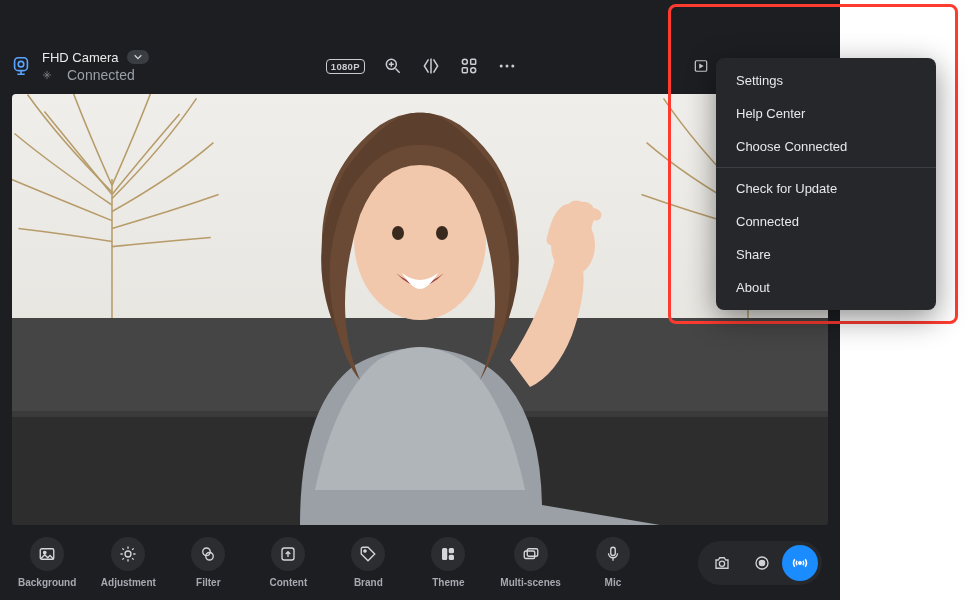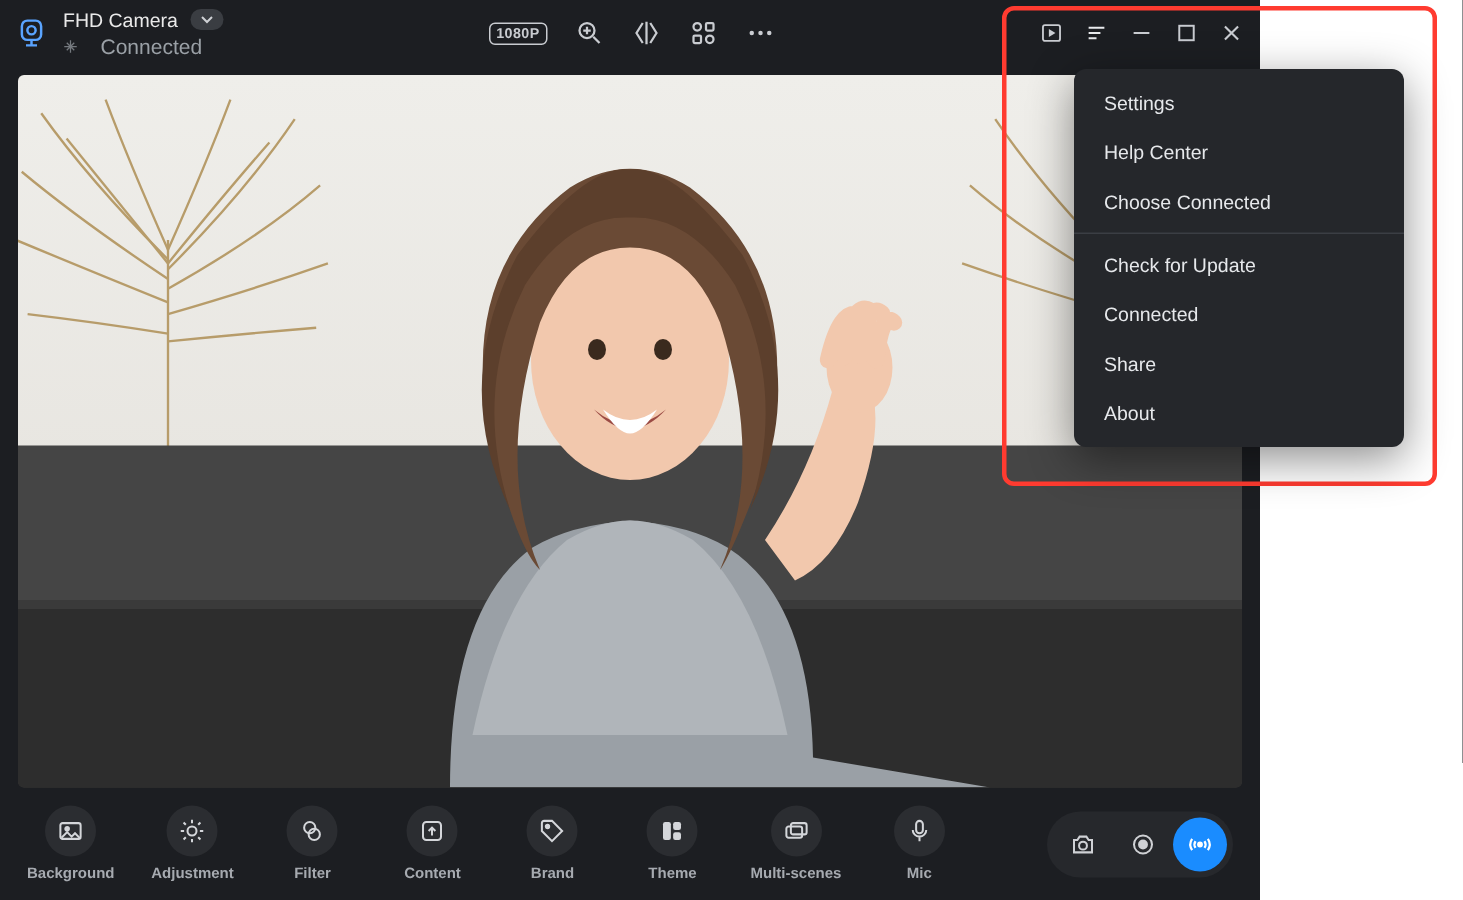--- a/index.html
+++ b/index.html
@@ -18,20 +18,21 @@
       display: flex;
       flex-direction: column;
       position: relative;
     }
     .titlebar {
       height: 44px;
       display: flex;
       align-items: center;
       padding: 0 12px 0 10px;
       gap: 10px;
+      margin-top: 44px;
     }
     .titlebar-left {
       display: flex;
       align-items: center;
       gap: 10px;
     }
     .camera-icon {
       width: 22px;
       height: 22px;
       color: #5aa4ff;
@@ -218,21 +219,21 @@
     }
     .highlight.top {
       top: 4px;
       left: 668px;
       width: 290px;
       height: 320px;
     }
 
     .dropdown {
       position: absolute;
-      top: 46px;
+      top: 58px;
       left: 716px;
       width: 220px;
       background: #25272b;
       border-radius: 8px;
       box-shadow: 0 8px 30px rgba(0,0,0,.45);
       padding: 6px 0;
     }
     .dropdown-item {
       color: #e6e8eb;
       font-size: 13px;

